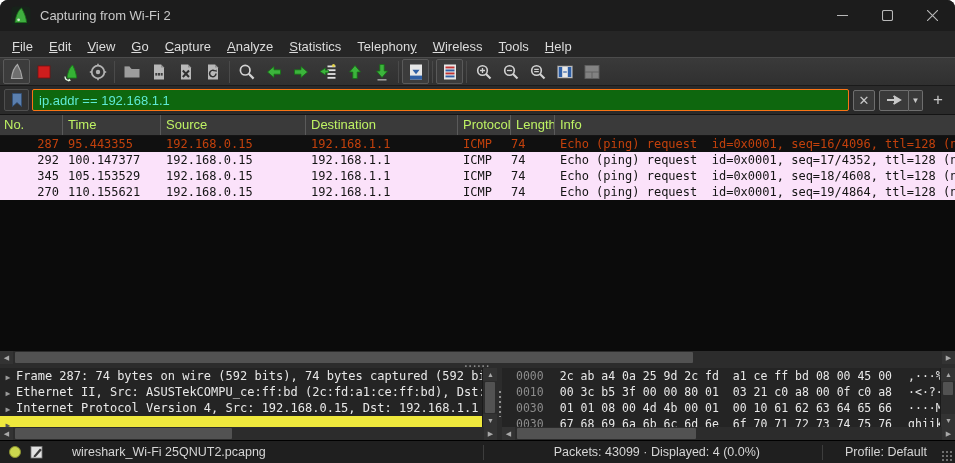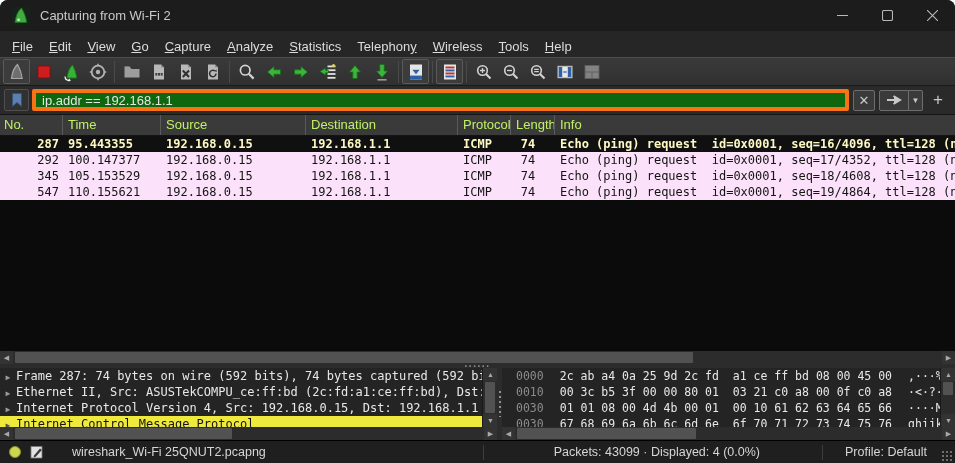--- a/index.html
+++ b/index.html
@@ -25,21 +25,21 @@
   .toolbar { height: 29px; background: linear-gradient(#3a3a3a, #303030); border-top: 1px solid #4c4c4c;
              border-bottom: 1px solid #1a1a1a; display: flex; align-items: center; padding-left: 3px; flex: none; }
   .tbtn { width: 27px; height: 25px; display: flex; align-items: center; justify-content: center; border-radius: 2px; flex: none; }
   .tbtn.framed { border: 1px solid #5a5a5a; background: #3c3c3c; }
   .tsep { width: 1px; height: 22px; background: #222; border-right: 1px solid #4a4a4a; margin: 0 3px; flex: none; }
   
   .filterbar { height: 29px; background: #2a2a2a; border-bottom: 1px solid #141414; display: flex; align-items: center; padding: 0 6px 0 4px; flex: none; }
   .bm-btn { width: 25px; height: 22px; border: 1px solid #4f4f4f; border-radius: 2px; background: #313131;
             display: flex; align-items: center; justify-content: center; flex: none; }
   .filter-input { flex: 1 1 auto; height: 22px; margin-left: 3px; background: var(--filter-bg, #0e670e);
-                  border: 4px solid #f97316; border-radius: 2px; color: #e5e5e5; font-size: 13px;
+                  border: 1px solid #f97316; border-radius: 2px; color: #5eead4; font-size: 13px;
                   font-family: "Liberation Sans", sans-serif; padding: 0 6px; outline: none; }
   .fbtn { height: 21px; border: 1px solid #6e6e6e; border-radius: 2px; background: #3a3a3a; color: #c8c8c8;
           display: flex; align-items: center; justify-content: center; margin-left: 4px; flex: none; }
   .fbtn-x { width: 22px; font-size: 13px; }
   .fbtn-x::before { content: "✕"; }
   .apply-group { display: flex; margin-left: 4px; flex: none; }
   .fbtn-apply { width: 30px; margin-left: 0; border-radius: 2px 0 0 2px; }
   .fbtn-caret { width: 14px; margin-left: 0; border-left: none; border-radius: 0 2px 2px 0; font-size: 8px; }
   .fbtn-caret::before { content: "▼"; }
   .fbtn-plus { width: 22px; border: none; background: none; font-size: 17px; color: #c8c8c8; }
@@ -47,25 +47,25 @@
   
   .packet-area { flex: 1 1 auto; display: flex; flex-direction: column; overflow: hidden; background: #0b0b0b; }
   .plist-grid { display: grid; grid-template-columns: 63px 98px 145px 152px 53px 44px 1fr; }
   .plist-header { height: 21px; background: #3a3a3a; border-bottom: 1px solid #141414; flex: none; }
   .plist-header .hcell { color: #bef264; font-size: 13px; line-height: 20px; padding-left: 5px;
                          border-right: 1px solid #5a5a5a; white-space: nowrap; overflow: hidden; }
   .plist-header .hcell:first-child { padding-left: 4px; }
   .plist-header .hcell:last-child { border-right: none; }
   .prow { height: 16px; font-family: "DejaVu Sans Mono", monospace; font-size: 12px; line-height: 16px;
           background: var(--icmp-row-bg, #fce0fa); color: #141414; flex: none; }
-  .prow.selected { background: var(--selected-row-bg, #101010); color: #fef9c3; font-weight: bold; }
+  .prow.selected { background: var(--selected-row-bg, #101010); color: #c2410c; }
   .prow span { white-space: pre; overflow: hidden; }
   .c-no { text-align: right; padding-right: 4px; }
   .c-pad { padding-left: 5px; }
-  .c-len { text-align: center; padding-right: 10px; }
+  .c-len { text-align: left; padding-right: 10px; }
   .plist-empty { flex: 1 1 auto; background: #0b0b0b; }
   
   .hscroll { height: 13px; background: #2c2c2c; display: flex; align-items: stretch; flex: none; position: relative; }
   .sb-btn { width: 13px; height: 13px; display: flex; align-items: center; justify-content: center;
             color: #a8a8a8; font-size: 7px; flex: none; background: #333; }
   .sb-left::before { content: "◀"; }
   .sb-right::before { content: "▶"; }
   .sb-up::before { content: "▲"; }
   .sb-down::before { content: "▼"; }
   .sb-track { flex: 1 1 auto; position: relative; }
@@ -355,21 +355,21 @@
     <div class="plist-grid prow">
       <span class="c-no">345</span>
       <span class="c-pad">105.153529</span>
       <span class="c-pad">192.168.0.15</span>
       <span class="c-pad">192.168.1.1</span>
       <span class="c-pad">ICMP</span>
       <span class="c-len">74</span>
       <span class="c-pad">Echo (ping) request  id=0x0001, seq=18/4608, ttl=128 (no</span>
     </div>
     <div class="plist-grid prow">
-      <span class="c-no">547</span>
+      <span class="c-no">270</span>
       <span class="c-pad">110.155621</span>
       <span class="c-pad">192.168.0.15</span>
       <span class="c-pad">192.168.1.1</span>
       <span class="c-pad">ICMP</span>
       <span class="c-len">74</span>
       <span class="c-pad">Echo (ping) request  id=0x0001, seq=19/4864, ttl=128 (no</span>
     </div>
 
     <div class="plist-empty"></div>
 
@@ -396,21 +396,20 @@
           <div class="tree-row">
             <span class="twisty"></span>
             <span>Ethernet II, Src: ASUSTekCOMPU_ce:ff:bd (2c:fd:a1:ce:ff:bd), Dst:</span>
           </div>
           <div class="tree-row">
             <span class="twisty"></span>
             <span>Internet Protocol Version 4, Src: 192.168.0.15, Dst: 192.168.1.1</span>
           </div>
           <div class="tree-row highlight">
             <span class="twisty"></span>
-            <span>Internet Control Message Protocol</span>
           </div>
         </div>
         <div class="vscroll">
           <div class="sb-btn sb-up"></div>
           <div class="vtrack">
             <div class="sb-thumb-v" style="top:1px; bottom:1px;"></div>
           </div>
           <div class="sb-btn sb-down"></div>
         </div>
       </div>

